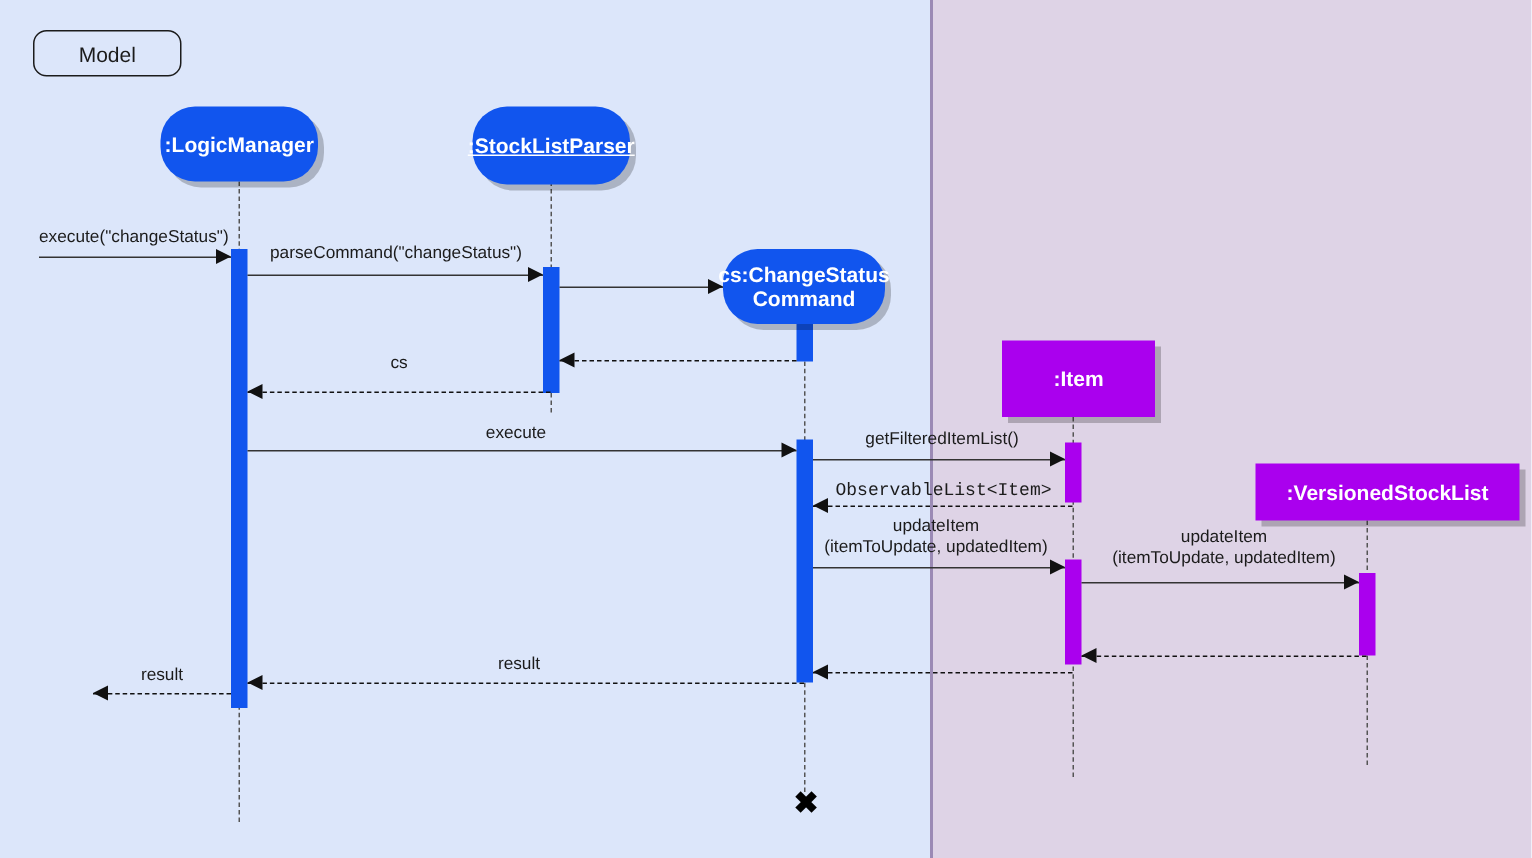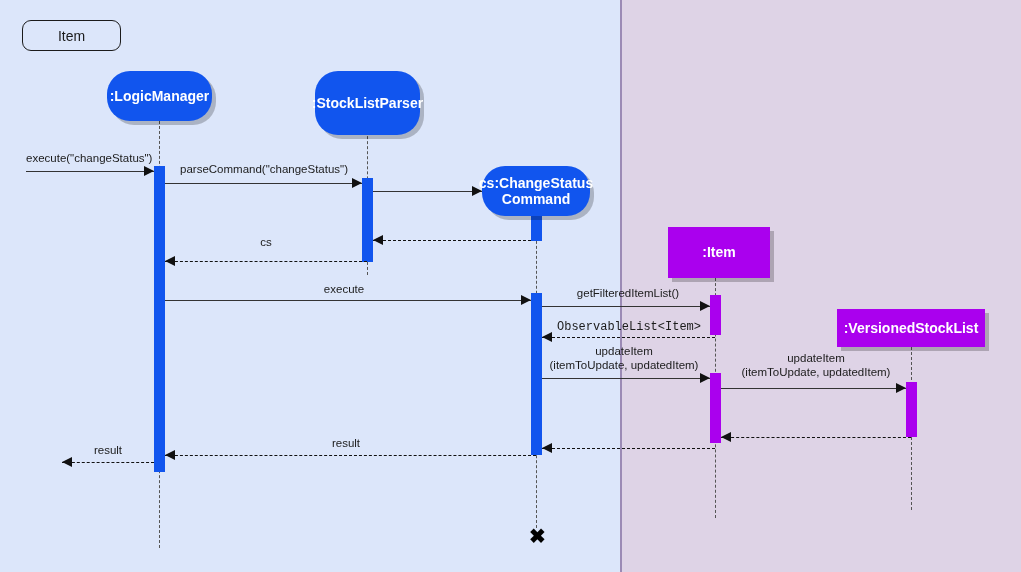--- a/index.html
+++ b/index.html
@@ -114,21 +114,21 @@
 </style>
 </head>
 <body>
 
 <div id="diagram">
 
   <div class="band band-logic"></div>
   <div class="band band-model"></div>
 
   <div class="frame-label" id="frame-label" style="left: 22px; top: 20px; width: 99px; height: 31px;">
-    <span>Item</span>
+    <span>Model</span>
   </div>
 
   <div id="layer-lifelines">
       <div class="lifeline" style="left: 159px; top: 121px; height: 427px;"></div>
       <div class="lifeline" style="left: 367px; top: 121px; height: 154px;"></div>
       <div class="lifeline" style="left: 536px; top: 216px; height: 312px;"></div>
       <div class="lifeline" style="left: 715px; top: 278px; height: 240px;"></div>
       <div class="lifeline" style="left: 911px; top: 347px; height: 163px;"></div>
     </div>
   <div id="layer-activations">
@@ -179,31 +179,31 @@
       <div class="arrow-head arrow-left" style="top: 450px; left: 165px;"></div>
       <div class="msg-label" style="left: 290px; width: 112px; top: 437px;">result</div>
       <div class="msg-line dashed" style="left: 62px; top: 462px; width: 92px;"></div>
       <div class="arrow-head arrow-left" style="top: 457px; left: 62px;"></div>
       <div class="msg-label" style="left: 62px; width: 92px; top: 444px;">result</div>
     </div>
   <div id="layer-participants">
       <div class="participant p-blue" style="left: 107px; top: 71px; width: 105px; height: 50px;">
         <span style="white-space: pre-line;">:LogicManager</span>
       </div>
-      <div class="participant p-blue" style="left: 315px; top: 71px; width: 105px; height: 64px;">
+      <div class="participant p-blue" style="left: 315px; top: 71px; width: 105px; height: 52px; text-decoration: underline;">
         <span style="white-space: pre-line;">:StockListParser</span>
       </div>
       <div class="participant p-blue" style="left: 482px; top: 166px; width: 108px; height: 50px;">
         <span style="white-space: pre-line;">cs:ChangeStatus
 Command</span>
       </div>
       <div class="participant p-purple" style="left: 668px; top: 227px; width: 102px; height: 51px;">
         <span style="white-space: pre-line;">:Item</span>
       </div>
-      <div class="participant p-purple" style="left: 837px; top: 309px; width: 148px; height: 38px;">
+      <div class="participant p-purple" style="left: 837px; top: 309px; width: 176px; height: 38px;">
         <span style="white-space: pre-line;">:VersionedStockList</span>
       </div>
     </div>
   <div id="layer-destroy">
       <div class="destroy-x" style="left: 529px; top: 526px;">✖</div>
     </div>
 
 </div>
 
 </body></html>

